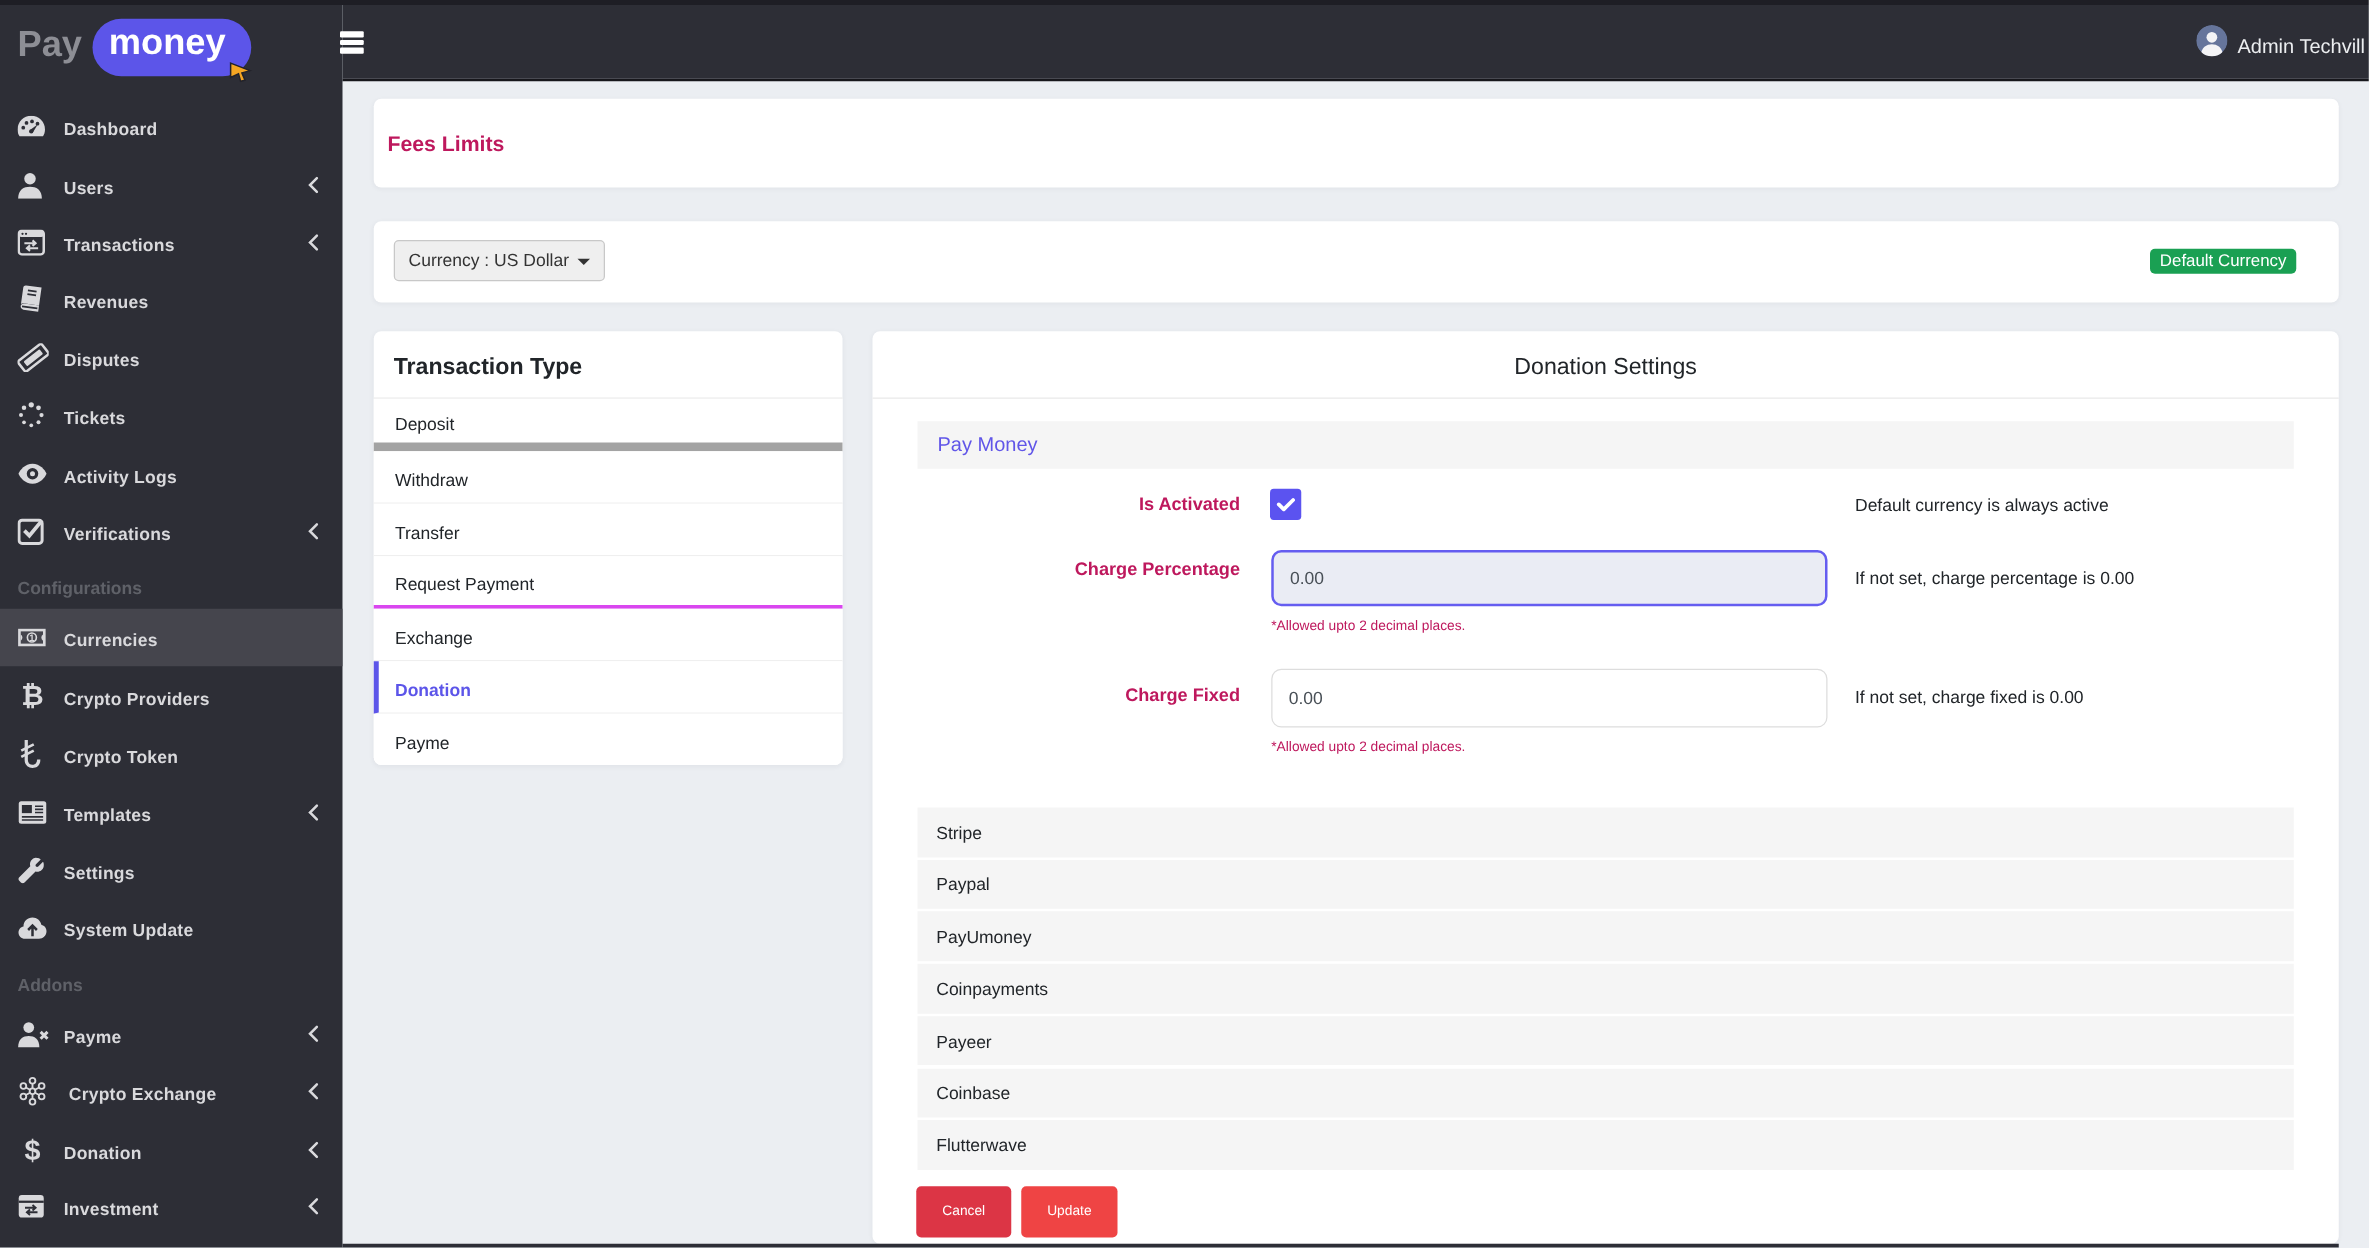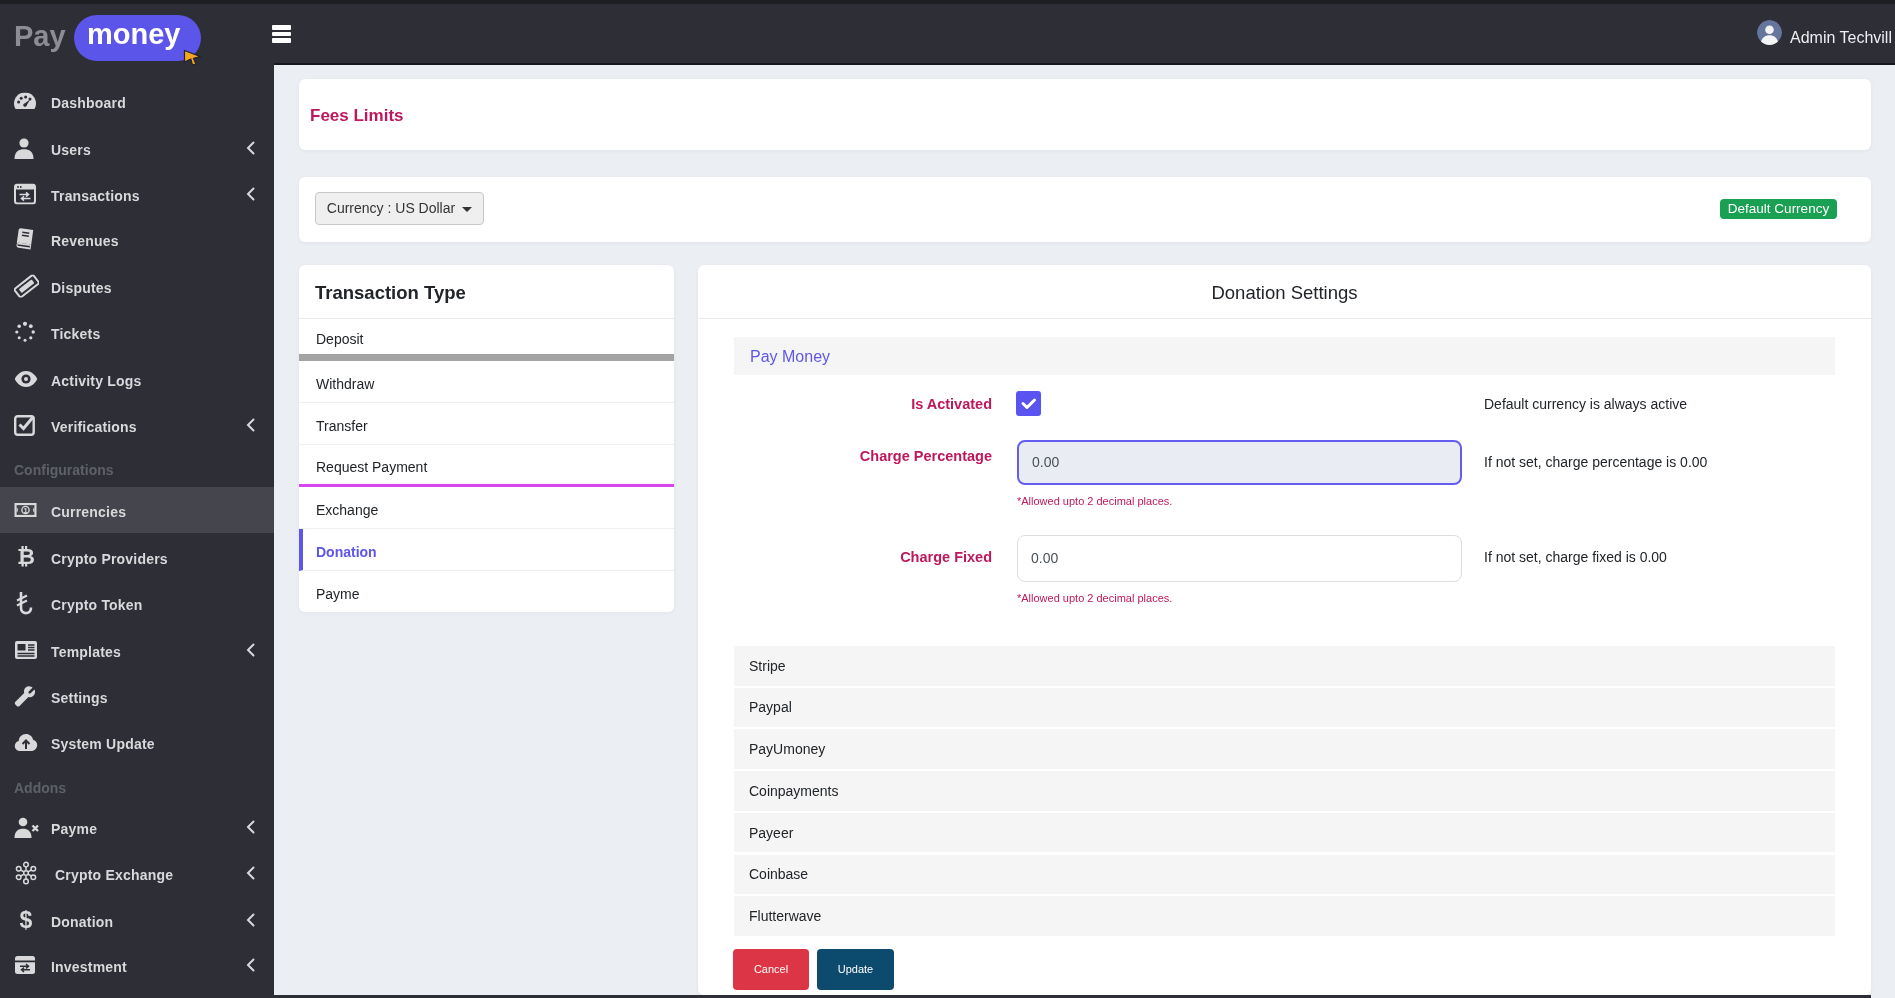--- a/index.html
+++ b/index.html
@@ -337,15 +337,15 @@
     <span>Payeer</span>
   </div>
 <div class="acc" style="top:854.5px">
     <span>Coinbase</span>
   </div>
 <div class="acc" style="top:896.2px">
     <span>Flutterwave</span>
   </div>
 
 <div class="btn" style="left:733px;top:949px;width:76px;background:#dc3545;">Cancel</div>
-<div class="btn" style="left:817px;top:949px;width:77px;background:#0c4a6e;">Update</div>
+<div class="btn" style="left:817px;top:949px;width:77px;background:#ef4444;">Update</div>
 
 <div class="abs" style="left:274px;top:995px;width:1597px;height:3px;background:#2d2e36"></div>
 
 </body></html>

